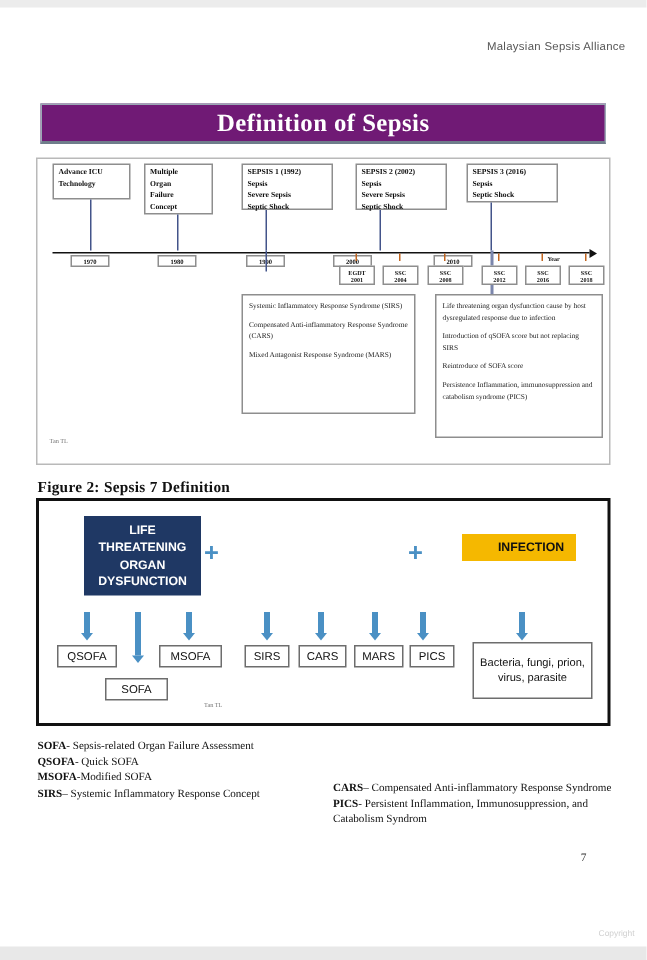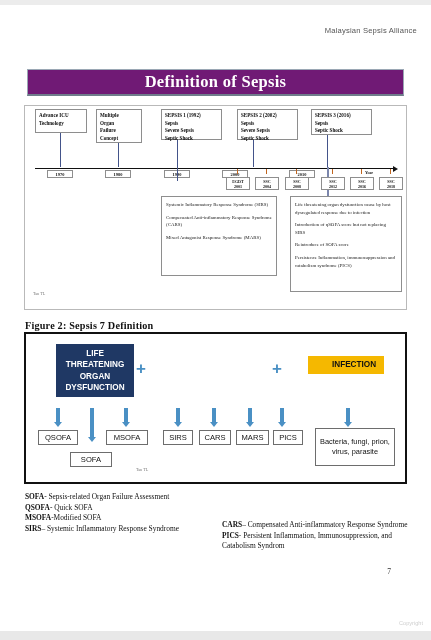--- a/index.html
+++ b/index.html
@@ -341,21 +341,21 @@
     <div>
       <b>SOFA</b><span>- Sepsis-related Organ Failure Assessment</span>
     </div>
     <div>
       <b>QSOFA</b><span>- Quick SOFA</span>
     </div>
     <div>
       <b>MSOFA</b><span>-Modified SOFA</span>
     </div>
     <div>
-      <b>SIRS</b><span>– Systemic Inflammatory Response Syndrome</span>
+      <b>SIRS</b><span>– Systemic Inflammatory Response Concept</span>
     </div>
   </div>
 
   <div class="gloss" style="left:222px;top:520px;width:186px;">
     <div>
       <b>CARS</b><span>– Compensated Anti-inflammatory Response Syndrome</span>
     </div>
     <div>
       <b>PICS</b><span>- Persistent Inflammation, Immunosuppression, and Catabolism Syndrom</span>
     </div>

